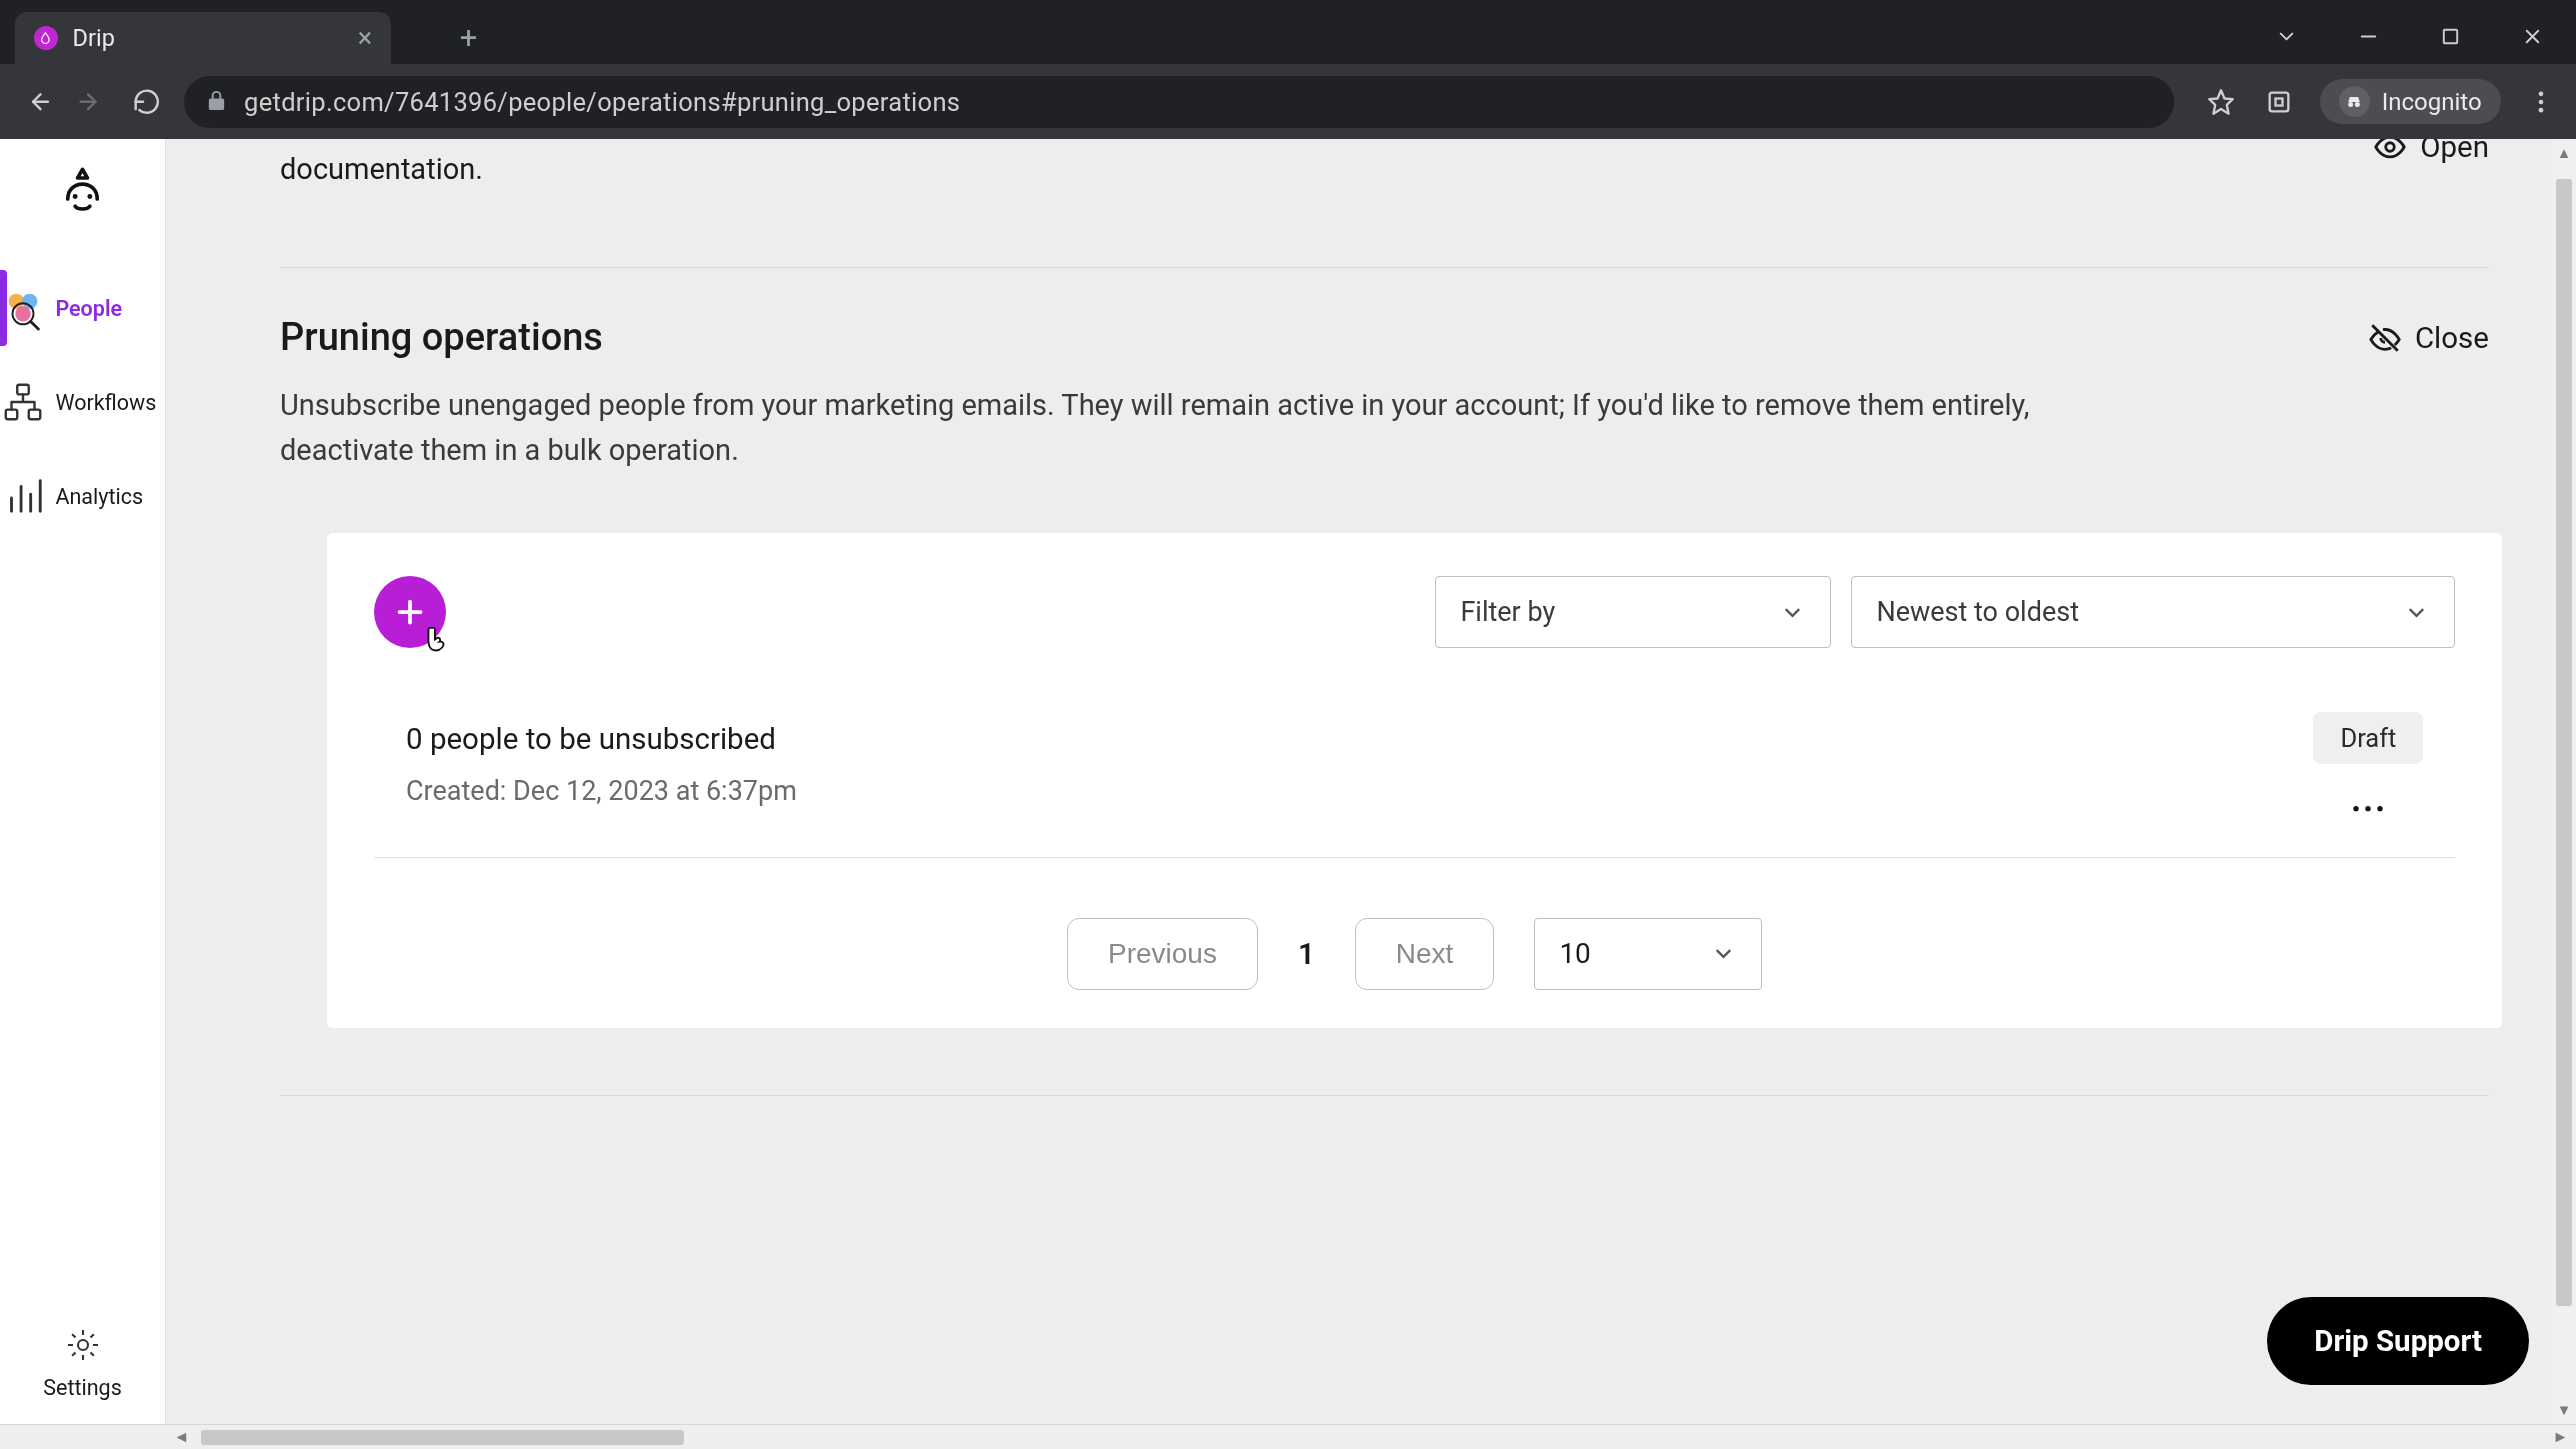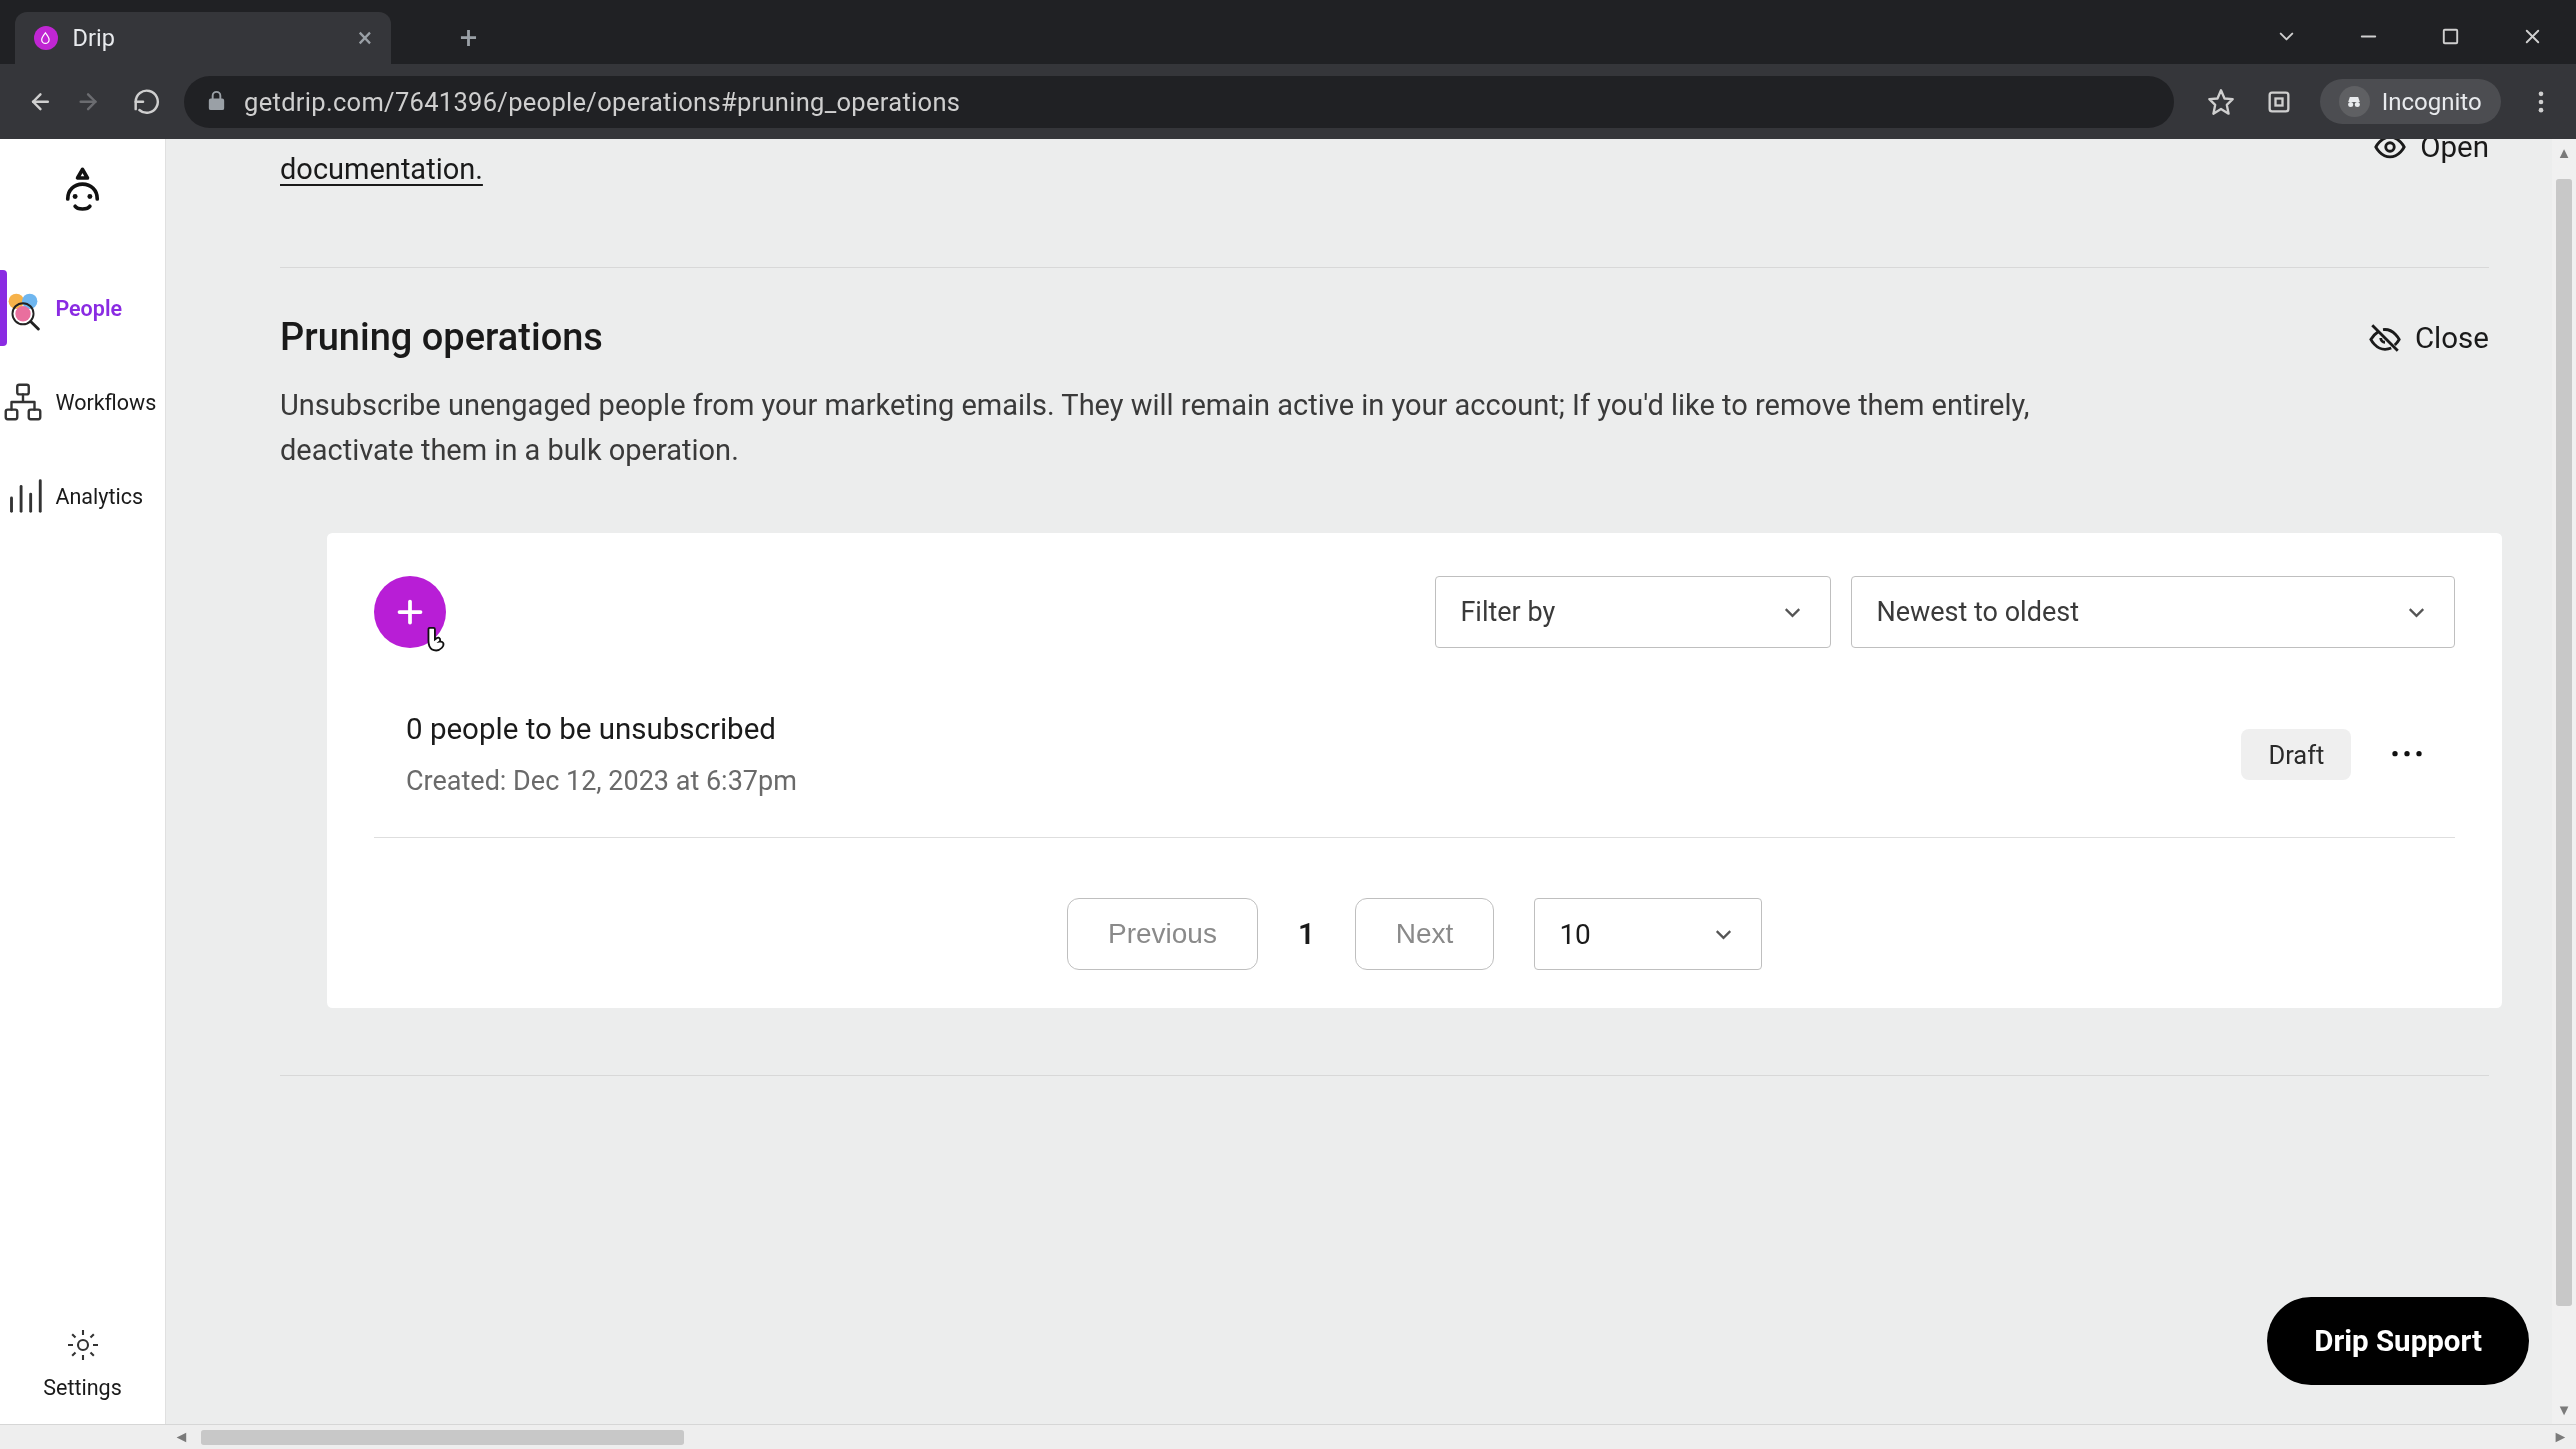--- a/index.html
+++ b/index.html
@@ -45,21 +45,21 @@
   .side-item.active::before{ content:""; position:absolute; left:0; top:9.4px; bottom:9.4px; width:6.7px; background:#8a2be2; border-radius:0 4px 4px 0;}
   .side-item.active .label{ color:#8a2be2; font-weight:600;}
   .side-item svg{ width:46px; height:46px; }
   .side-spacer{flex:1;}
   .side-bottom{ width:100%; display:flex; flex-direction:column; align-items:center; gap:9.4px; padding:24px 0; cursor:pointer;}
   .side-bottom svg{width:40px;height:40px;}
   .side-bottom .label{font-size:21.5px;color:#1a1a1a;}
 
   
   .main{ position:absolute; left:166px; right:0; top:0; bottom:0; padding-left:114px; padding-right:87px; overflow:hidden;}
-  .doc-link{ font-size:29px; color:#1a1a1a; text-decoration:underline; text-underline-offset:5.4px;}
+  .doc-link{ font-size:29px; color:#1a1a1a; text-underline-offset:5.4px;}
   .divider{ border:none; border-top:1.3px solid #d8d8d8; margin-top:81px;}
 
   .section-row{ display:flex; align-items:flex-start; justify-content:space-between; margin-top:47px;}
   .section-title{ font-size:38px; color:#1a1a1a; font-weight:500; margin-bottom:24px;}
   .section-desc{ font-size:29px; color:#3a3a3a; line-height:1.55; max-width:1865px;}
   .open-close{ display:flex; align-items:center; gap:13.4px; font-size:29.5px; color:#1a1a1a; cursor:pointer; margin-top:5.4px;}
   .open-close svg{width:34px;height:34px;}
 
   .card{ background:#fff; border-radius:5.4px; margin-top:60px; padding:43px 47px 38px 47px; margin-left:47px; margin-right:-13.4px;}
   .card-top{ display:flex; align-items:center; gap:27px;}
@@ -70,21 +70,21 @@
   .pointer-cursor svg{width:31px;height:31px;}
   .card-top-right{ margin-left:auto; display:flex; gap:20px;}
   .select{ height:72px; background:#fff; border:1.3px solid #bfbfbf; border-radius:4px; display:flex; align-items:center; justify-content:space-between; font-size:27px; color:#3a3a3a; cursor:pointer;}
   .select.filter{ width:396px; padding:0 24px;}
   .select.sort{ width:604px; padding:0 24px;}
   .select svg{width:27px;height:27px;}
 
   .op-row{ display:flex; align-items:center; margin-top:64px; padding:0 32px 40px 32px; border-bottom:1.3px solid #dedede;}
   .op-text .title{ font-size:29.5px; color:#1a1a1a; font-weight:400;}
   .op-text .meta{ font-size:27px; color:#6a6a6a; margin-top:19px;}
-  .op-right{ margin-left:auto; display:flex; align-items:center; gap:40px;}
+  .op-right{ margin-left:auto; display:flex; align-items:center; gap:40px;flex-direction:column;}
   .badge{ background:#efefef; color:#2a2a2a; font-size:25.5px; padding:10.7px 27px; border-radius:8px;}
   .more{ cursor:pointer;}
   .more svg{width:32px;height:9.4px;}
 
   .pager{ display:flex; align-items:center; justify-content:center; gap:40px; margin-top:60px;}
   .pg-btn{ height:72px; background:#fff; border:1.3px solid #bfbfbf; border-radius:12px; font-size:28px; color:#8a8a8a; padding:0 40px; cursor:default;}
   .pg-num{ font-size:29.5px; font-weight:600; color:#1a1a1a;}
   .pg-size{ height:72px; width:228px; background:#fff; border:1.3px solid #bfbfbf; border-radius:4px; display:flex; align-items:center; justify-content:space-between; padding:0 24px; font-size:28px; color:#1a1a1a; cursor:pointer;}
   .pg-size svg{width:27px;height:27px;}
 

